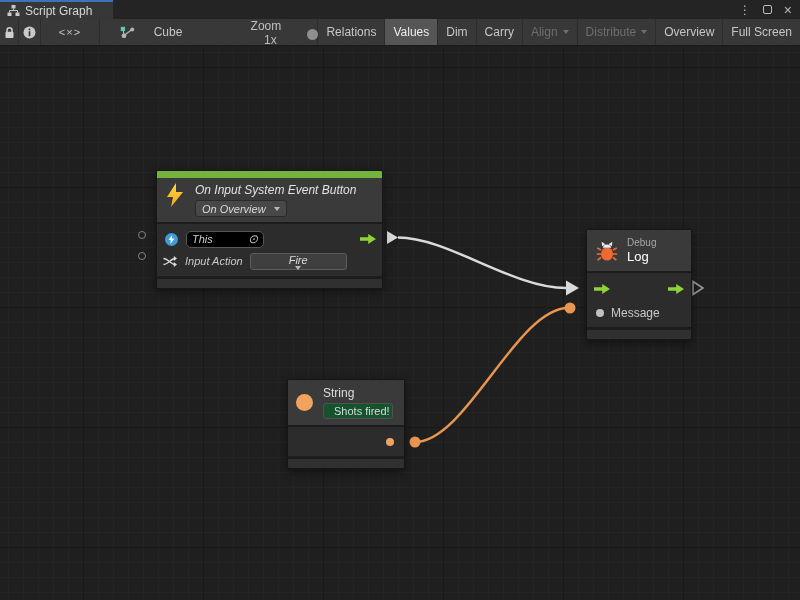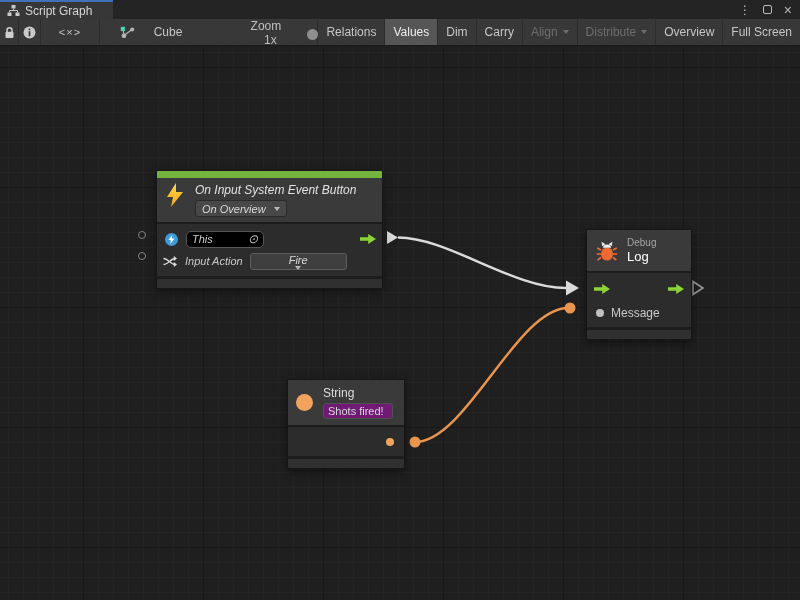--- a/index.html
+++ b/index.html
@@ -131,22 +131,22 @@
   .dbg-msg { display:flex; align-items:center; gap:7px; height:16px; margin-top:9px; }
   .msg-dot { width:8px; height:8px; border-radius:50%; background:#C2C2C2; margin-left:2px; flex:none; }
   .msg-label { font-size:12px; color:#C9C9C9; }
 
   
   .node-string { left:287px; top:332px; width:118px; }
   .node-string .n-header { padding:6px 8px; gap:10px; }
   .str-icon { width:17px; height:17px; border-radius:50%; background:#F2A45F; flex:none; }
   .str-title { font-size:12px; color:#DDDDDD; line-height:14px; }
   .str-field {
-    margin-top:3px; width:70px; height:16px; background:#701a75; border:1px solid #515151;
-    border-radius:3px; padding:0 4px; display:flex; align-items:center;
+    margin-top:3px; width:70px; height:16px; background:#14532d; border:1px solid #515151;
+    border-radius:3px; padding:0 10px; display:flex; align-items:center;
     font-size:11px; color:#D9D9D9; white-space:nowrap; overflow:hidden;
   }
   .node-string .n-body { position:relative; height:31px; }
   .str-port { position:absolute; right:10px; top:11px; width:8px; height:8px; border-radius:50%; background:#F2A45F; }
 </style>
 </head>
 <body>
 
 <div class="app">
 

